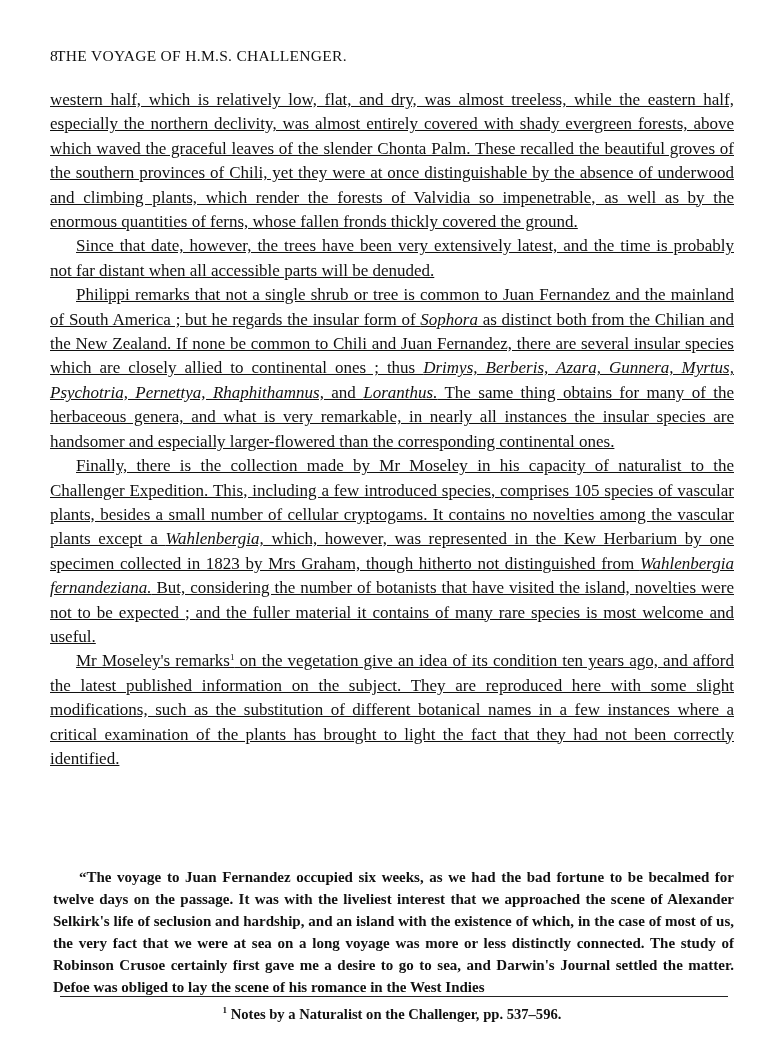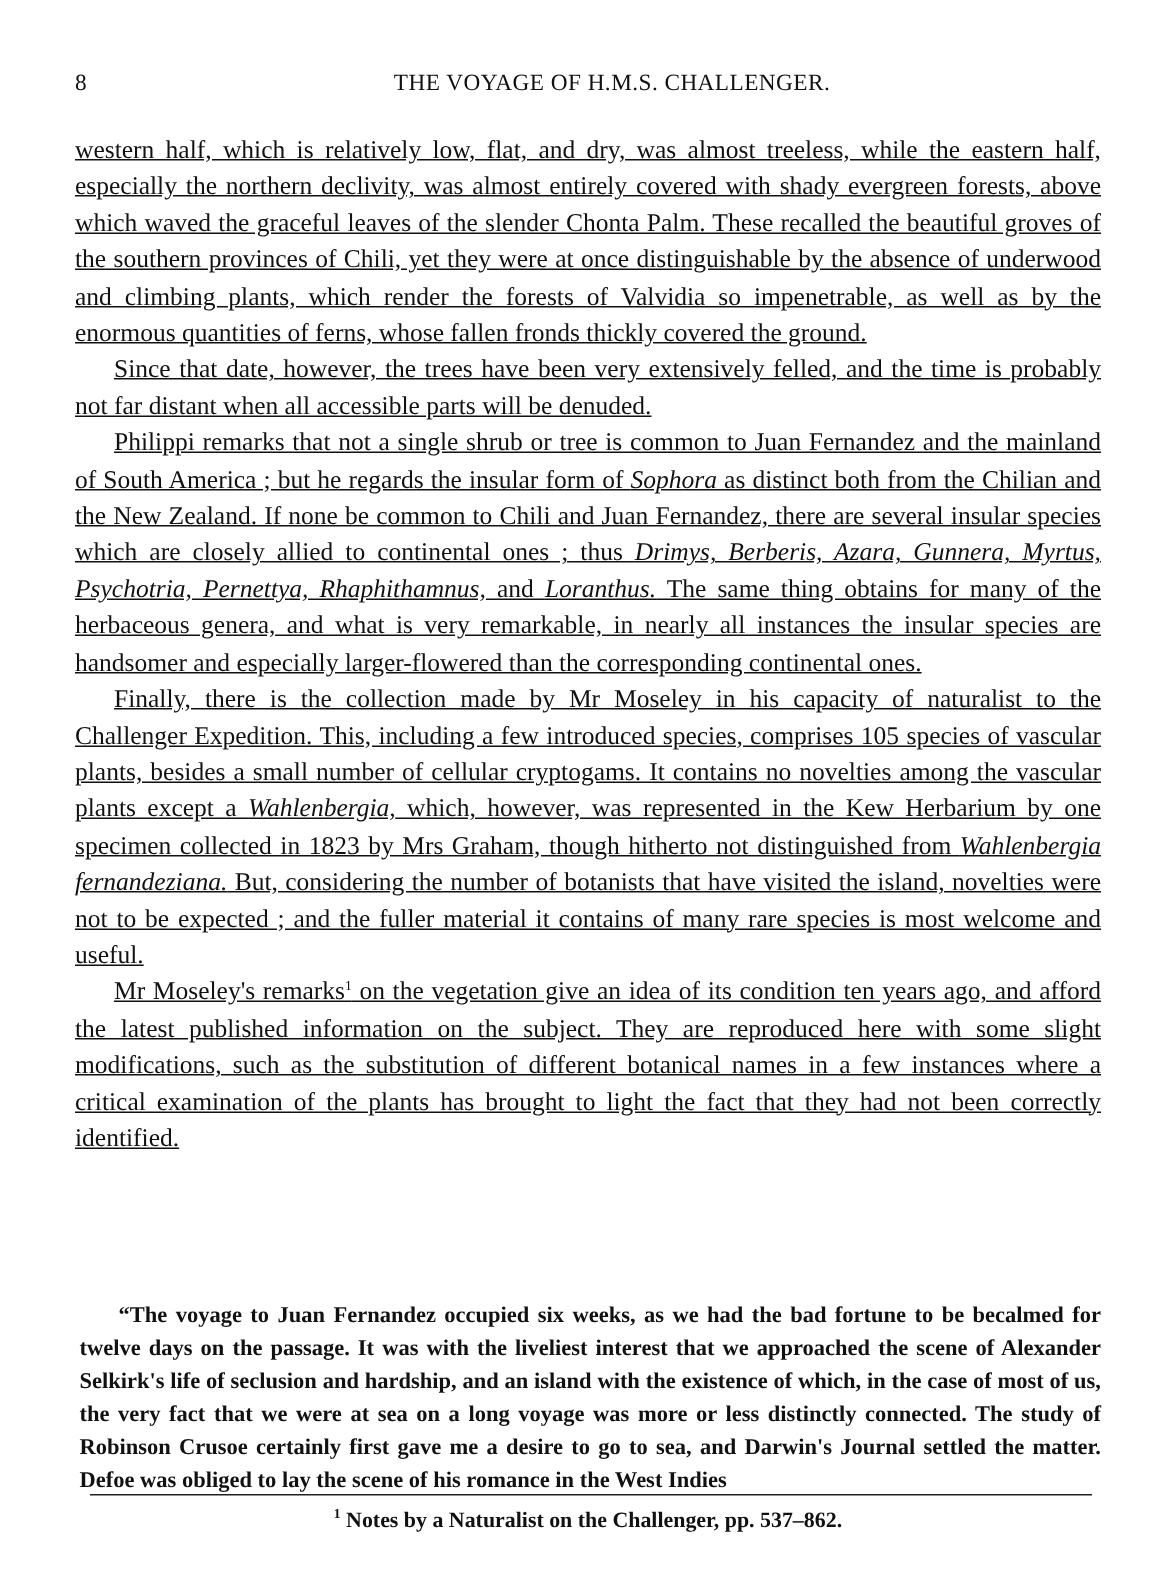--- a/index.html
+++ b/index.html
@@ -4,21 +4,21 @@
 <style>
   html, body { margin: 0; padding: 0; background: #ffffff; }
   body {
     width: 776px; height: 1050px; position: relative; overflow: hidden;
     font-family: "Liberation Serif", "DejaVu Serif", serif;
     color: #111111;
   }
   .page { position: absolute; left: 50px; top: 0; width: 684px; }
   .header { position: absolute; top: 47px; left: 0; width: 684px; height: 24px; font-size: 15.5px; }
   .page-number { position: absolute; left: 0; top: 0; }
-  .running-head { position: absolute; left: 16px; width: 684px; text-align: center; letter-spacing: 0.3px; }
+  .running-head { position: absolute; left: 6px; width: 684px; text-align: left; letter-spacing: 0.3px; }
   .body-text { position: absolute; top: 88px; left: 0; width: 684px; font-size: 17px; line-height: 24.4px; }
   .body-text p { margin: 0; text-align: justify; text-indent: 0; text-decoration: underline; }
   .body-text p.indent { text-indent: 26px; }
   .body-text p.noindent { text-indent: 0; }
   .quote { position: absolute; top: 866px; left: 3px; width: 681px; font-size: 15px; line-height: 22px; font-weight: bold; }
   .quote p { margin: 0; text-align: justify; text-indent: 26px; }
   .rule { position: absolute; top: 996px; left: 10px; width: 668px; height: 0; border-top: 1.6px solid #222222; }
   .footnote { position: absolute; top: 1006px; left: 0; width: 684px; text-align: center; font-size: 14.6px; font-weight: bold; }
   sup { font-size: 9px; vertical-align: 6px; line-height: 0; }
   em { font-style: italic; }
@@ -27,28 +27,28 @@
 <body>
 
 <div class="page">
   <div class="header">
     <span class="page-number">8</span>
     <span class="running-head">THE VOYAGE OF H.M.S. CHALLENGER.</span>
   </div>
 
   <div class="body-text">
     <p class="noindent"><span>western half, which is relatively low, flat, and dry, was almost treeless, while the eastern half, especially the northern declivity, was almost entirely covered with shady evergreen forests, above which waved the graceful leaves of the slender Chonta Palm.  These recalled the beautiful groves of the southern provinces of Chili, yet they were at once distinguishable by the absence of underwood and climbing plants, which render the forests of Valvidia so impenetrable, as well as by the enormous quantities of ferns, whose fallen fronds thickly covered the ground.</span></p>
-    <p class="indent"><span>Since that date, however, the trees have been very extensively felled, and the time is probably not far distant when all accessible parts will be denuded.</span></p>
+    <p class="indent"><span>Since that date, however, the trees have been very extensively latest, and the time is probably not far distant when all accessible parts will be denuded.</span></p>
     <p class="indent"><span>Philippi remarks that not a single shrub or tree is common to Juan Fernandez and the mainland of South America ; but he regards the insular form of </span><em>Sophora</em><span> as distinct both from the Chilian and the New Zealand.  If none be common to Chili and Juan Fernandez, there are several insular species which are closely allied to continental ones ; thus </span><em>Drimys, Berberis, Azara, Gunnera, Myrtus, Psychotria, Pernettya, Rhaphithamnus,</em><span> and </span><em>Loranthus.</em><span> The same thing obtains for many of the herbaceous genera, and what is very remarkable, in nearly all instances the insular species are handsomer and especially larger-flowered than the corresponding continental ones.</span></p>
     <p class="indent"><span>Finally, there is the collection made by Mr Moseley in his capacity of naturalist to the Challenger Expedition.  This, including a few introduced species, comprises 105 species of vascular plants, besides a small number of cellular cryptogams.  It contains no novelties among the vascular plants except a </span><em>Wahlenbergia,</em><span> which, however, was represented in the Kew Herbarium by one specimen collected in 1823 by Mrs Graham, though hitherto not distinguished from </span><em>Wahlenbergia fernandeziana.</em><span>  But, considering the number of botanists that have visited the island, novelties were not to be expected ; and the fuller material it contains of many rare species is most welcome and useful.</span></p>
     <p class="indent"><span>Mr Moseley's remarks</span><sup>1</sup><span> on the vegetation give an idea of its condition ten years ago, and afford the latest published information on the subject.  They are reproduced here with some slight modifications, such as the substitution of different botanical names in a few instances where a critical examination of the plants has brought to light the fact that they had not been correctly identified.</span></p>
   </div>
 
   <div class="quote">
     <p>“The voyage to Juan Fernandez occupied six weeks, as we had the bad fortune to be becalmed for twelve days on the passage.  It was with the liveliest interest that we approached the scene of Alexander Selkirk's life of seclusion and hardship, and an island with the existence of which, in the case of most of us, the very fact that we were at sea on a long voyage was more or less distinctly connected.  The study of Robinson Crusoe certainly first gave me a desire to go to sea, and Darwin's Journal settled the matter.  Defoe was obliged to lay the scene of his romance in the West Indies</p>
   </div>
 
   <div class="rule"></div>
 
   <div class="footnote">
-    <sup>1</sup><span> Notes by a Naturalist on the Challenger, pp. 537–862.</span>
+    <sup>1</sup><span> Notes by a Naturalist on the Challenger, pp. 537–596.</span>
   </div>
 </div>
 
 </body></html>

